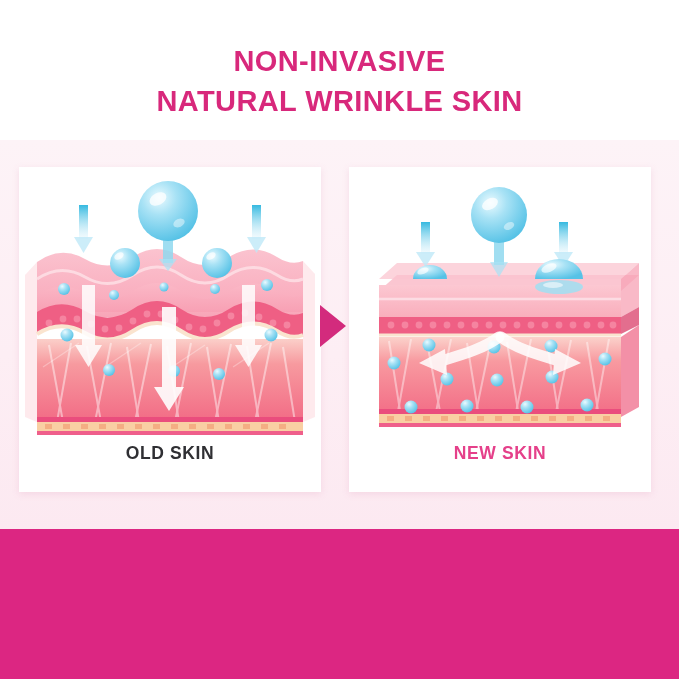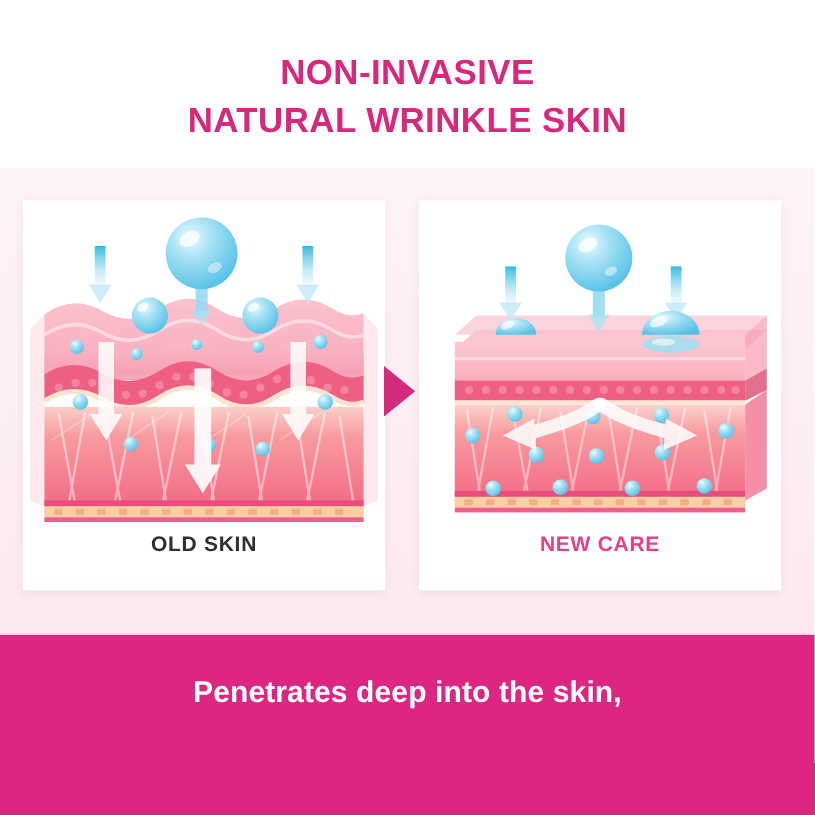--- a/index.html
+++ b/index.html
@@ -419,22 +419,21 @@
         <g opacity="0.85">
           <path d="M150,170 C134,182 112,188 92,194" fill="none" stroke="#ffffff" stroke-width="11" stroke-linecap="round"></path>
           <path d="M96,182 L70,196 L98,208 Z" fill="#ffffff"></path>
         </g>
         <g opacity="0.85">
           <path d="M152,170 C168,182 190,188 210,194" fill="none" stroke="#ffffff" stroke-width="11" stroke-linecap="round"></path>
           <path d="M206,182 L232,196 L204,208 Z" fill="#ffffff"></path>
         </g>
       </svg>
     </div>
-    <div class="card-label label-new">NEW CARE</div>
+    <div class="card-label label-new">NEW SKIN</div>
   </div>
 
   <div class="banner">
     <div class="banner-text">
-      <div>Penetrates deep into the skin,</div>
     </div>
   </div>
 
 </div>
 
 </body></html>

